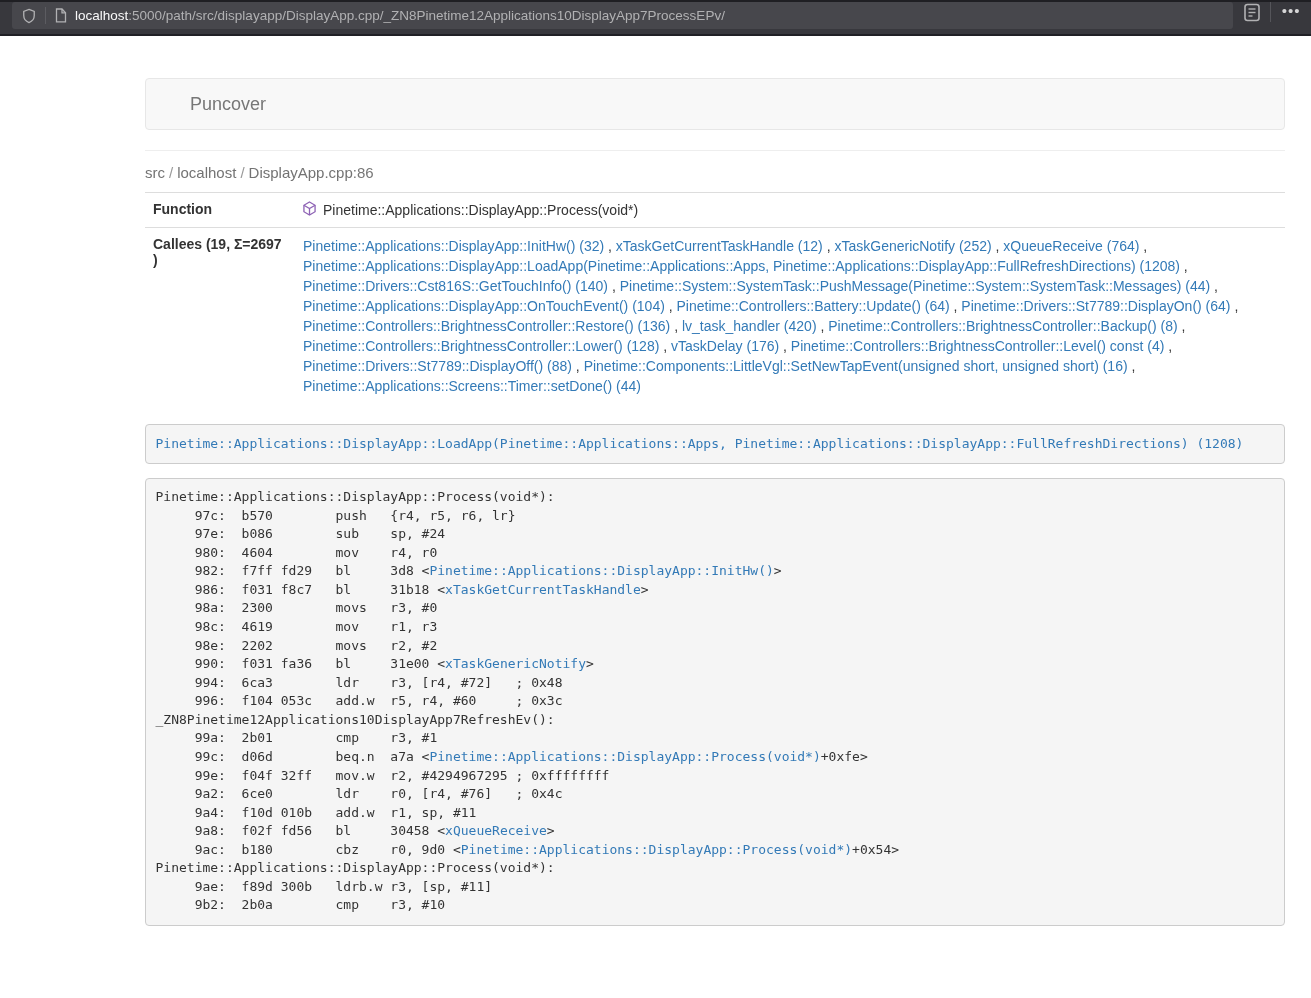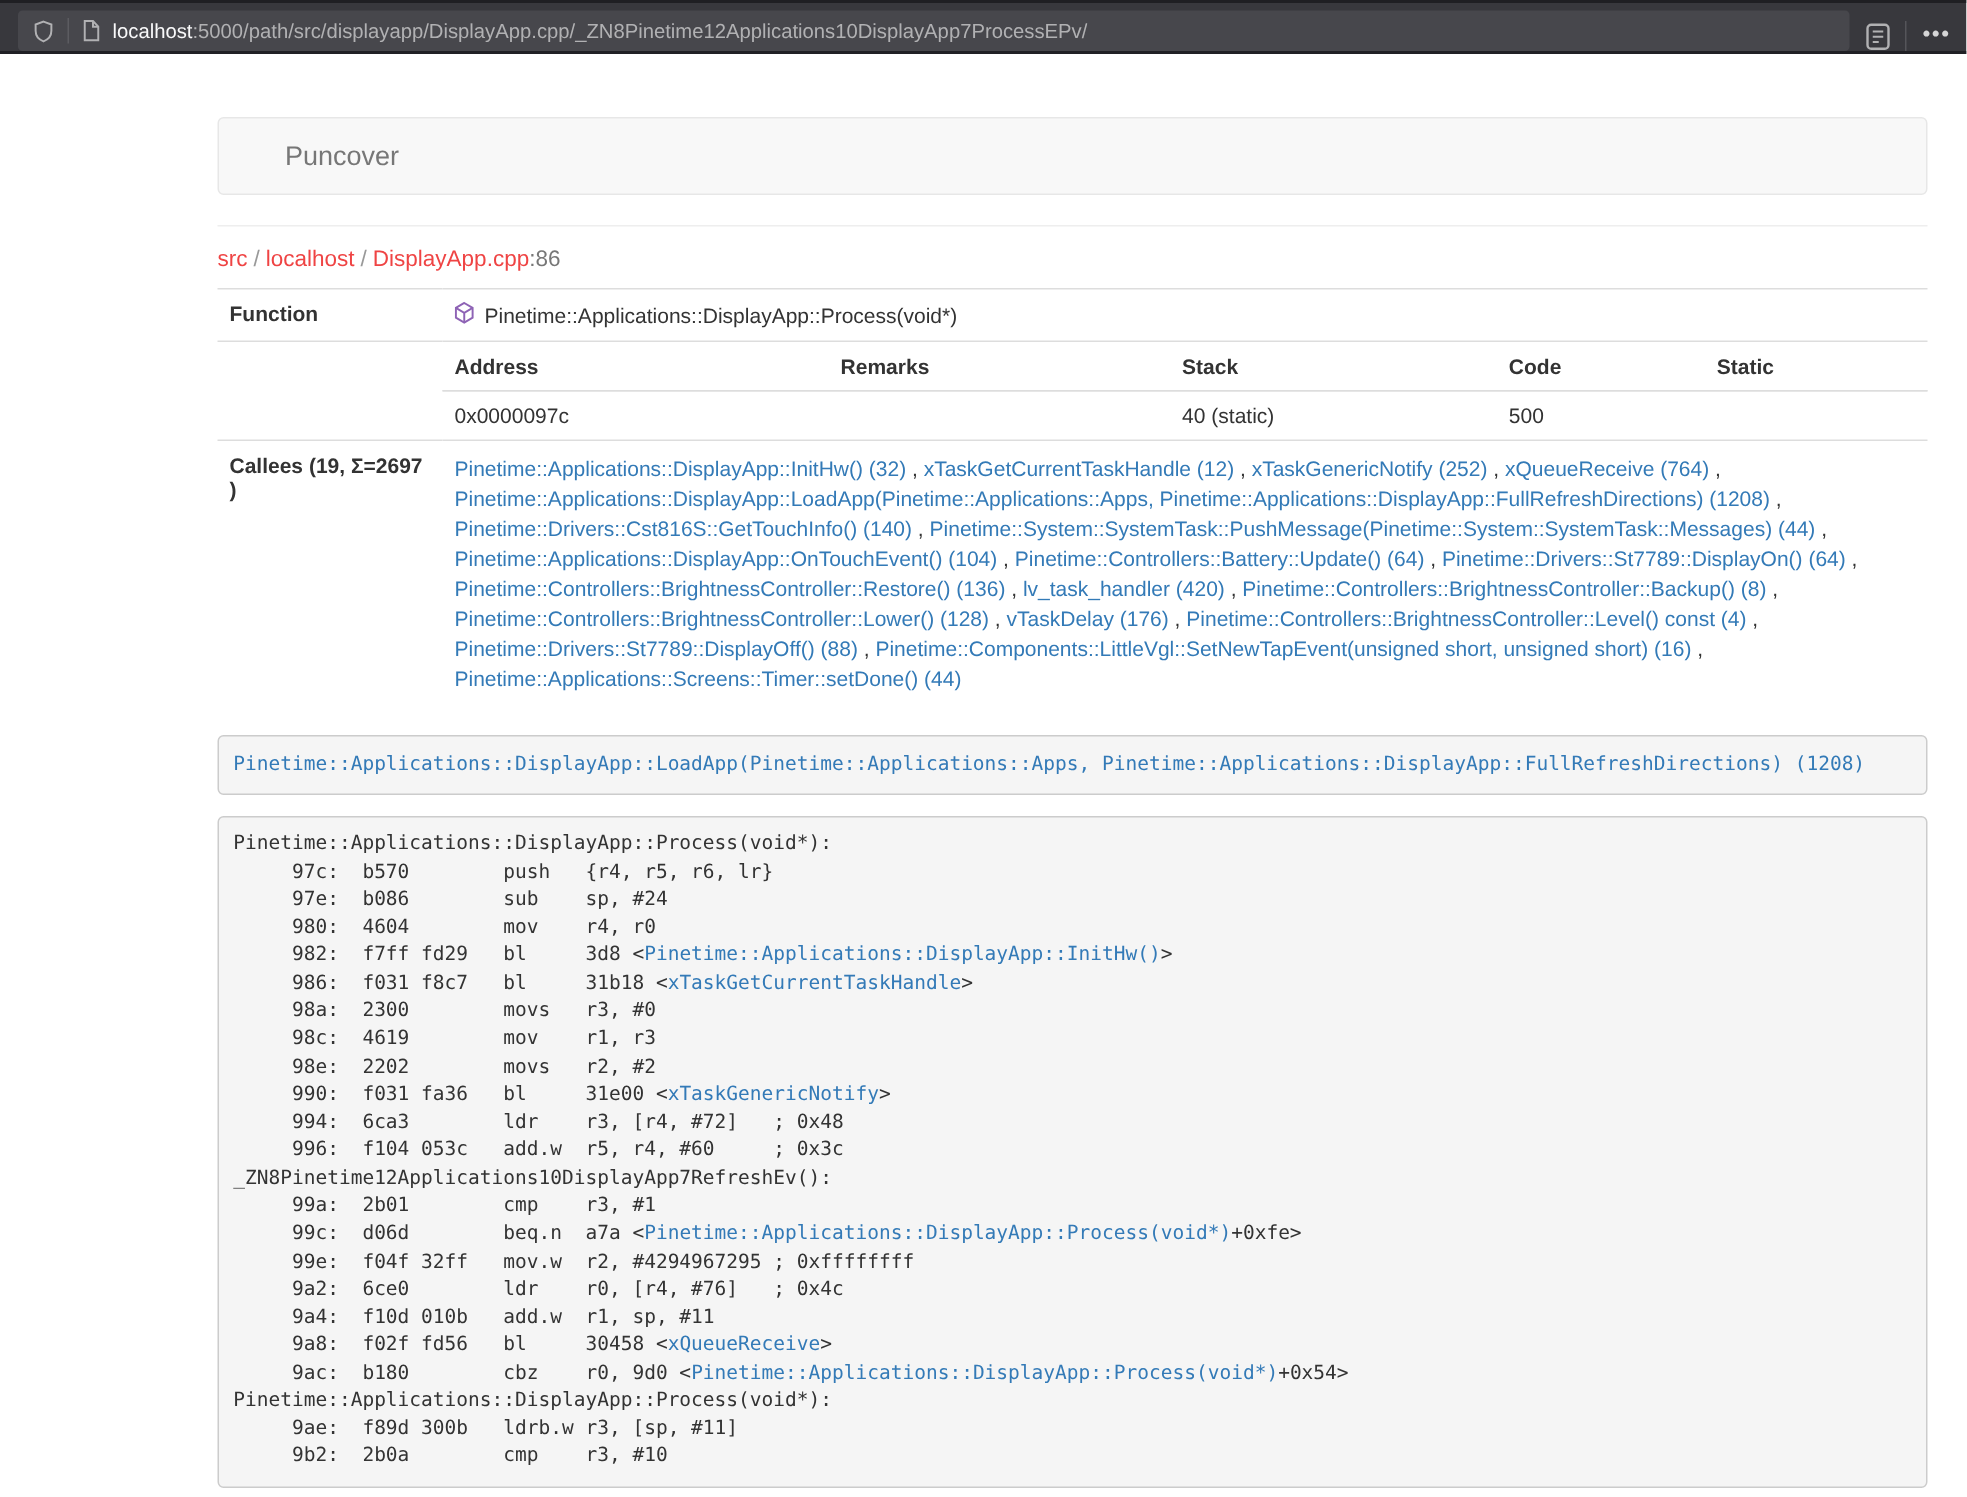--- a/index.html
+++ b/index.html
@@ -1,21 +1,21 @@
 <!DOCTYPE html>
 <html><head>
 <meta charset="utf-8">
 <style>
   * { margin: 0; padding: 0; box-sizing: border-box; }
   html, body { width: 1311px; height: 998px; overflow: hidden; background: #fff;
     font-family: "Liberation Sans", sans-serif; }
 
   
   .toolbar { height: 36px; background: #38383d; border-top: 2px solid #1f1f23;
-    border-bottom: 2px solid #202025; display: flex; align-items: flex-end; padding-left: 12px; }
+    border-bottom: 2px solid #202025; display: flex; align-items: flex-start; padding-left: 12px; }
   .urlbar { flex: 1; height: 27px; background: #47474c; border-radius: 3px;
     display: flex; align-items: center; padding: 0 8px 0 10px; min-width: 0; }
   .urlbar .vdiv { width: 1px; height: 17px; background: #5c5c61; margin: 0 9px; }
   .url-text { font-size: 13.5px; color: #b1b1b3; white-space: nowrap; overflow: hidden;
     margin-left: 8px; }
   .url-text .host { color: #f9f9fa; }
   .toolbar-right { width: 78px; display: flex; align-items: center; justify-content: space-evenly; }
   .toolbar-right .vdiv { width: 1px; height: 20px; background: #55555a; }
   .dots { color: #d5d5d6; font-size: 15px; letter-spacing: 1px; line-height: 1; padding-bottom: 4px; cursor: pointer; }
   .icon-btn { display: flex; align-items: center; cursor: pointer; }
@@ -23,21 +23,21 @@
   
   .container { width: 1140px; margin-left: 145px; padding-top: 42px; }
 
   .navbar { background: #f8f8f8; border: 1px solid #e7e7e7; border-radius: 4px;
     height: 52px; display: flex; align-items: center; margin-bottom: 20px; padding-left: 24px; }
   .brand { color: #777; font-size: 18px; padding-left: 20px; }
 
   hr.rule { border: 0; border-top: 1px solid #eee; margin: 18px 0 0 0; }
 
   .breadcrumb { font-size: 15px; margin: 13px 0 11px 0; color: #777; }
-  .breadcrumb a { color: #ef4444; text-decoration: none; }
+  .breadcrumb a { color: #737373; text-decoration: none; }
   .breadcrumb .sep { color: #999; margin: 0 4px; }
 
   
   table.fn { width: 100%; border-collapse: collapse; font-size: 14px; color: #333;
     margin-bottom: 20px; }
   table.fn > tbody > tr > th, table.fn > tbody > tr > td {
     border-top: 1px solid #ddd; padding: 8px; text-align: left; vertical-align: top; }
   table.fn > tbody > tr > th { width: 150px; font-weight: bold; }
   td.p0 { padding: 0 !important; }
 
@@ -115,45 +115,20 @@
               <svg width="13" height="15" viewBox="0 0 14 16">
                 <path d="M7 1 L13 4.5 V11.5 L7 15 L1 11.5 V4.5 Z" fill="none" stroke="#8e63b5" stroke-width="1.4"></path>
                 <path d="M1 4.5 L7 8 L13 4.5 M7 8 V15" fill="none" stroke="#8e63b5" stroke-width="1.4"></path>
               </svg>
             </span>
             <span>Pinetime::Applications::DisplayApp::Process(void*)</span>
           </span>
         </td>
       </tr>
       <tr>
-        <th></th>
-        <td class="p0">
-          <table class="inner">
-            <thead>
-              <tr>
-                <th class="w1">Address</th>
-                <th class="w2">Remarks</th>
-                <th class="w3">Stack</th>
-                <th class="w4">Code</th>
-                <th class="w5">Static</th>
-              </tr>
-            </thead>
-            <tbody>
-              <tr>
-                <td>0x0000097c</td>
-                <td></td>
-                <td>40 (static)</td>
-                <td>500</td>
-                <td></td>
-              </tr>
-            </tbody>
-          </table>
-        </td>
-      </tr>
-      <tr>
         <th>Callees (19, Σ=2697 )</th>
         <td class="callees"><a href="#">Pinetime::Applications::DisplayApp::InitHw() (32)</a><span class="sep"> , </span><a href="#">xTaskGetCurrentTaskHandle (12)</a><span class="sep"> , </span><a href="#">xTaskGenericNotify (252)</a><span class="sep"> , </span><a href="#">xQueueReceive (764)</a><span class="sep"> , </span><a href="#">Pinetime::Applications::DisplayApp::LoadApp(Pinetime::Applications::Apps, Pinetime::Applications::DisplayApp::FullRefreshDirections) (1208)</a><span class="sep"> , </span><a href="#">Pinetime::Drivers::Cst816S::GetTouchInfo() (140)</a><span class="sep"> , </span><a href="#">Pinetime::System::SystemTask::PushMessage(Pinetime::System::SystemTask::Messages) (44)</a><span class="sep"> , </span><a href="#">Pinetime::Applications::DisplayApp::OnTouchEvent() (104)</a><span class="sep"> , </span><a href="#">Pinetime::Controllers::Battery::Update() (64)</a><span class="sep"> , </span><a href="#">Pinetime::Drivers::St7789::DisplayOn() (64)</a><span class="sep"> , </span><a href="#">Pinetime::Controllers::BrightnessController::Restore() (136)</a><span class="sep"> , </span><a href="#">lv_task_handler (420)</a><span class="sep"> , </span><a href="#">Pinetime::Controllers::BrightnessController::Backup() (8)</a><span class="sep"> , </span><a href="#">Pinetime::Controllers::BrightnessController::Lower() (128)</a><span class="sep"> , </span><a href="#">vTaskDelay (176)</a><span class="sep"> , </span><a href="#">Pinetime::Controllers::BrightnessController::Level() const (4)</a><span class="sep"> , </span><a href="#">Pinetime::Drivers::St7789::DisplayOff() (88)</a><span class="sep"> , </span><a href="#">Pinetime::Components::LittleVgl::SetNewTapEvent(unsigned short, unsigned short) (16)</a><span class="sep"> , </span><a href="#">Pinetime::Applications::Screens::Timer::setDone() (44)</a></td>
       </tr>
     </tbody>
   </table>
 
   <pre class="codebox"><a href="#">Pinetime::Applications::DisplayApp::LoadApp(Pinetime::Applications::Apps, Pinetime::Applications::DisplayApp::FullRefreshDirections) (1208)</a></pre>
 
   <pre class="codebox"><code>Pinetime::Applications::DisplayApp::Process(void*):
      97c:  b570        push   {r4, r5, r6, lr}

